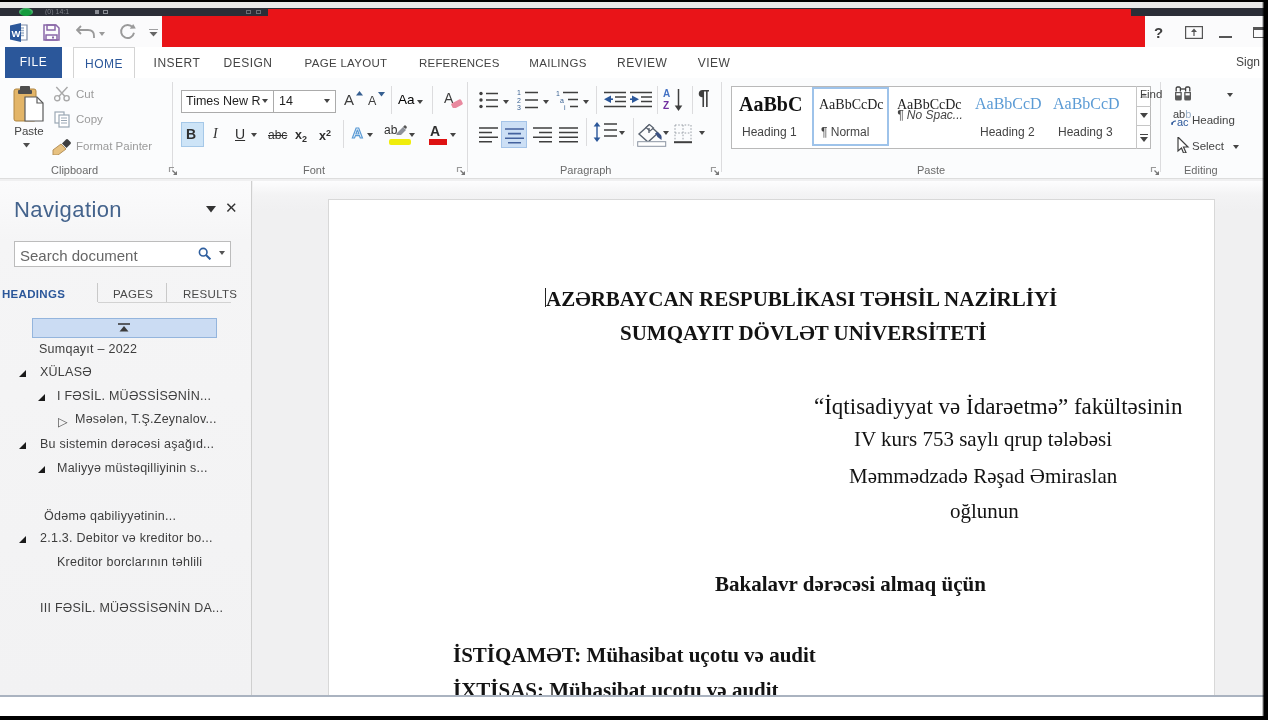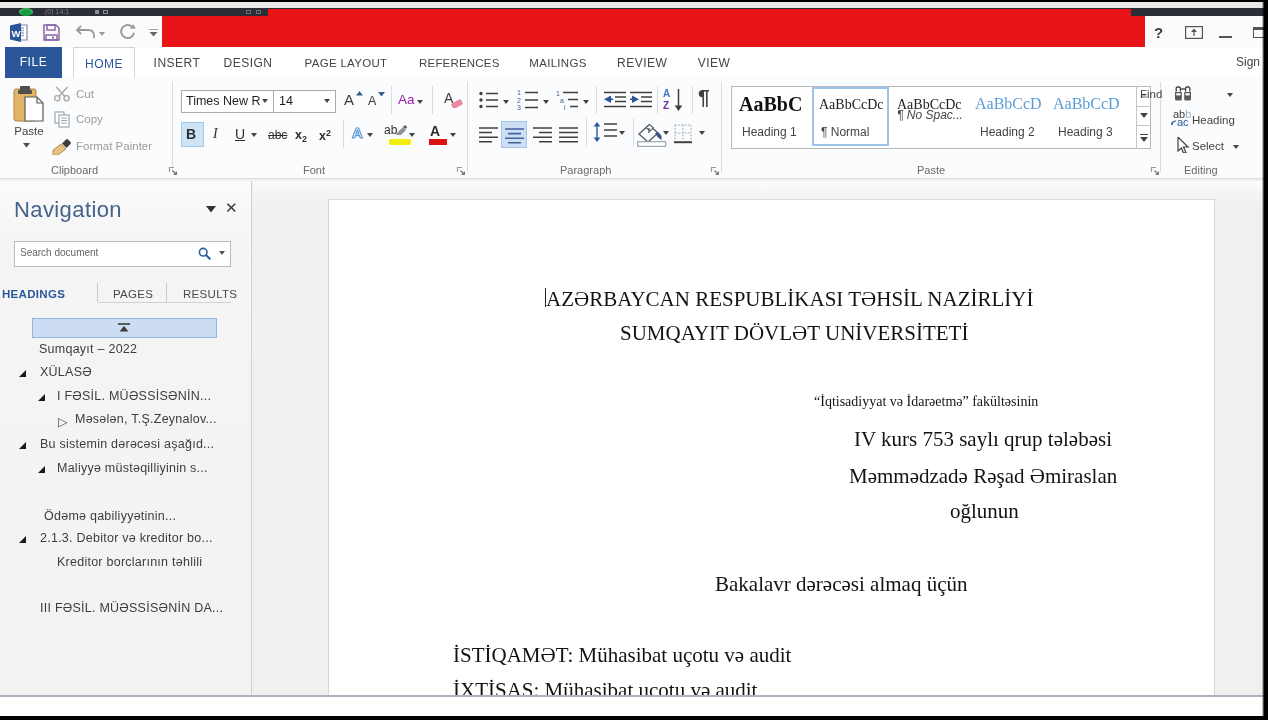--- a/index.html
+++ b/index.html
@@ -38,28 +38,28 @@
 #page { left:328px; top:199px; width:887px; height:497px; background:#fff; border:1px solid #d8d8d8; border-bottom:none; }
 
 #botline { left:0; top:695px; width:1268px; height:2px; background:#aab3c0; }
 #botwhite { left:0; top:697px; width:1268px; height:19px; background:#fff; }
 #botblack { left:0; top:716px; width:1268px; height:4px; background:#010101; }
 #rightblack { left:1262px; top:0; width:6px; height:720px; background:linear-gradient(to right,rgba(1,1,1,0) 0,#010101 35%); }
 
 #navtitle { left:14px; top:197px; font-size:22px; letter-spacing:0.4px; color:#44638c; font-weight:400; }
 #navx { left:225px; top:199px; font-size:15px; color:#333; }
 #searchbox { left:14px; top:241px; width:217px; height:26px; background:#fff; border:1px solid #bcbcbc; }
-#searchtext { left:20px; top:247px; font-size:10px; color:#666; }
+#searchtext { left:20px; top:247px; font-size:15px; color:#666; }
 .navtab { top:288px; font-size:11.5px; color:#494949; letter-spacing:0.3px; }
 .nitem { position:absolute; font-size:12.5px; color:#3d3d3d; white-space:nowrap; letter-spacing:0.25px; }
 .tri { position:absolute; width:0; height:0; border-left:7px solid transparent; border-bottom:7px solid #1a1a1a; }
 #hilite { left:32px; top:318px; width:185px; height:20px; background:#cbdcf3; border:1px solid #94b5dd; }
 
 .doc { position:absolute; font-family:"Liberation Serif", serif; color:#131313; white-space:nowrap; }
-.b { font-weight:normal; }
+.b { font-weight:bold; }
 </style>
 </head>
 <body>
 <div class="abs" id="topblack"></div>
 <div class="abs" id="toplight"></div>
 <div class="abs" id="recbar"></div>
 <div class="abs" id="greendot"></div>
 <div class="abs" id="rectext">(0) 14:1</div>
 <div class="abs" style="left:95px;top:10px;width:4px;height:4px;background:#8a8d94;"></div>
 <div class="abs" style="left:103px;top:10px;width:5px;height:4px;border:1px solid #8a8d94;"></div>
@@ -195,21 +195,21 @@
   </svg>
 <div class="abs" style="left:344px;top:91px;font-size:15px;color:#3d3d3d;">A</div>
 <svg class="abs" style="left:356px;top:91px;" width="7" height="5" viewBox="0 0 7 5">
     <path d="M3.5 0 l3.5 4.5 h-7 z" fill="#365f91"></path>
   </svg>
 <div class="abs" style="left:368px;top:94px;font-size:12.5px;color:#3d3d3d;">A</div>
 <svg class="abs" style="left:378px;top:92px;" width="7" height="5" viewBox="0 0 7 5">
     <path d="M0 0 h7 l-3.5 4.5 z" fill="#365f91"></path>
   </svg>
 <div class="vsep" style="left:391px;top:86px;height:28px;"></div>
-<div class="abs" style="left:398px;top:92px;font-size:13.5px;color:#a21caf;">Aa</div>
+<div class="abs" style="left:398px;top:92px;font-size:13.5px;color:#000000;">Aa</div>
 <svg class="abs" style="left:417px;top:100px;" width="7" height="5" viewBox="0 0 7 5">
     <path d="M0 0 h6 l-3 4 z" fill="#444"></path>
   </svg>
 <div class="vsep" style="left:432px;top:86px;height:28px;"></div>
 <div class="abs" style="left:444px;top:90px;font-size:14px;color:#3d3d3d;">A</div>
 <svg class="abs" style="left:451px;top:98px;" width="12" height="10" viewBox="0 0 12 10">
     <rect x="0.5" y="3" width="11" height="6" rx="1.5" transform="rotate(-28 6 6)" fill="#e9899f"></rect>
   </svg>
 <div class="abs" style="left:181px;top:122px;width:23px;height:25px;background:#cde4f7;border:1px solid #a5c8e8;"></div>
 <div class="abs" style="left:186px;top:126px;font-size:14px;font-weight:bold;color:#2f2f2f;">B</div>
@@ -460,21 +460,21 @@
 <div class="abs nitem" style="left:57px;top:461px;">Maliyyə müstəqilliyinin s...</div>
 <div class="abs nitem" style="left:44px;top:484px;margin-top:25px;">Ödəmə qabiliyyətinin...</div>
 <div class="tri" style="left:19px;top:536px;"></div>
 <div class="abs nitem" style="left:40px;top:531px;">2.1.3. Debitor və kreditor bo...</div>
 <div class="abs nitem" style="left:57px;top:555px;">Kreditor borclarının təhlili</div>
 <div class="abs nitem" style="left:40px;top:601px;">III  FƏSİL. MÜƏSSİSƏNİN DA...</div>
 
 <div class="abs" style="left:545px;top:288px;width:1px;height:19px;background:#222;"></div>
 <div class="doc b" style="left:546px;top:287px;font-size:21px;">AZƏRBAYCAN RESPUBLİKASI TƏHSİL NAZİRLİYİ</div>
 <div class="doc b" style="left:620px;top:321px;font-size:21px;">SUMQAYIT DÖVLƏT UNİVERSİTETİ</div>
-<div class="doc" style="left:814px;top:394px;font-size:14px;">“İqtisadiyyat və İdarəetmə” fakültəsinin</div>
+<div class="doc" style="left:814px;top:394px;font-size:23px;">“İqtisadiyyat və İdarəetmə” fakültəsinin</div>
 <div class="doc" style="left:854px;top:427px;font-size:21px;">IV kurs 753 saylı qrup tələbəsi</div>
 <div class="doc" style="left:849px;top:464px;font-size:21px;">Məmmədzadə Rəşad Əmiraslan</div>
 <div class="doc" style="left:950px;top:499px;font-size:21px;">oğlunun</div>
 <div class="doc b" style="left:667px;top:572px;font-size:21px;margin-left:48px;">Bakalavr dərəcəsi almaq üçün</div>
 <div class="doc b" style="left:453px;top:643px;font-size:21px;">İSTİQAMƏT: Mühasibat uçotu və audit</div>
 <div class="doc b" style="left:453px;top:678px;font-size:21px;">İXTİSAS: Mühasibat uçotu və audit</div>
 <div class="abs" id="botline"></div>
 <div class="abs" id="botwhite"></div>
 <div class="abs" id="botblack"></div>
 <div class="abs" id="rightblack"></div>

